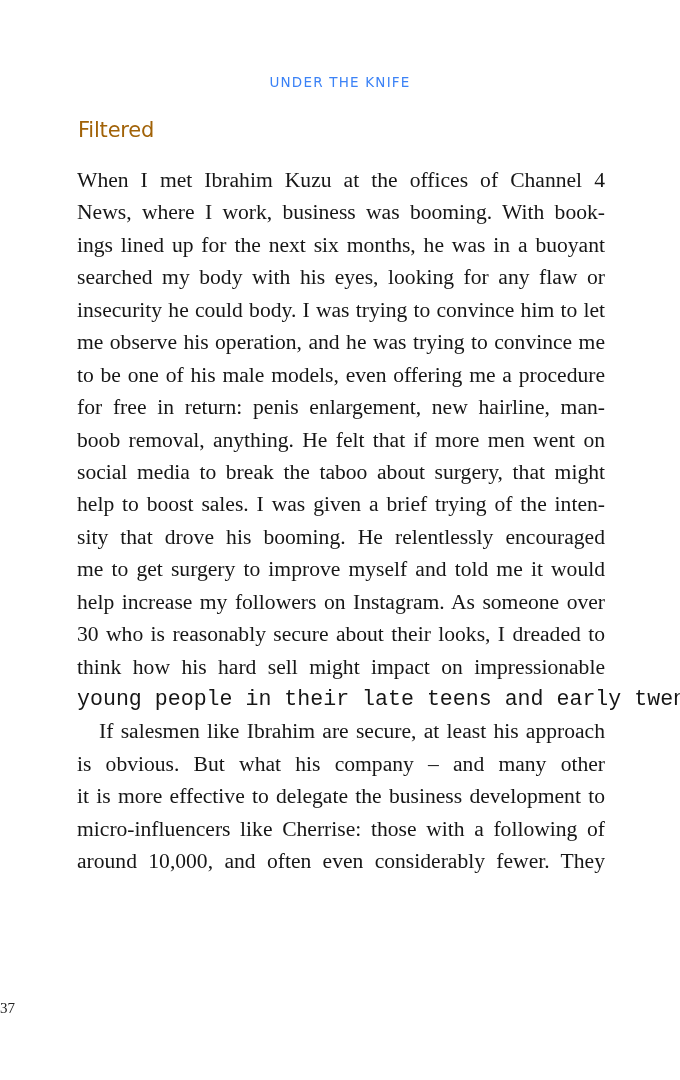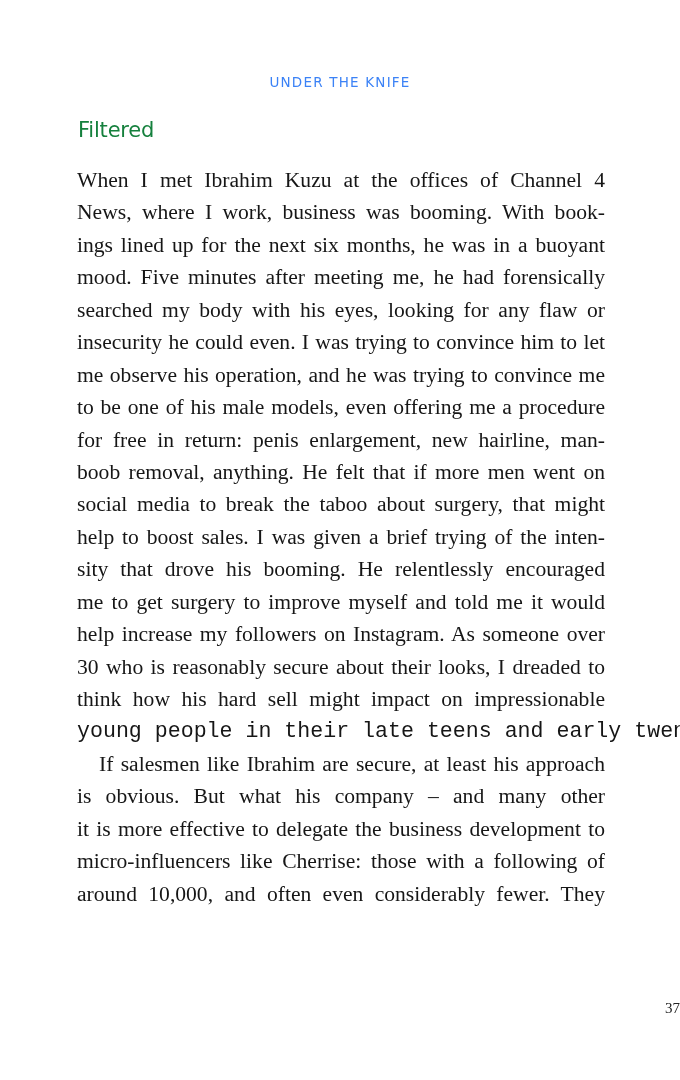--- a/index.html
+++ b/index.html
@@ -26,21 +26,21 @@
       color: #3b82f6;
       font-weight: normal;
     }
     .section-title {
       position: absolute;
       top: 118px;
       left: 78px;
       font-family: "DejaVu Sans", sans-serif;
       font-size: 21px;
       font-weight: normal;
-      color: #15803d;
+      color: #a16207;
       margin: 0;
       letter-spacing: -0.2px;
     }
     .body-text {
       position: absolute;
       top: 164px;
       left: 77px;
       width: 528px;
       font-family: "Liberation Serif", serif;
       font-size: 21.6px;
@@ -60,41 +60,40 @@
       font-family: Liberation Mono, monospace;
     }
     .line.indent {
       padding-left: 22px;
     }
     .folio {
       position: absolute;
       top: 1000px;
       left: 0;
       width: 680px;
-      text-align: right;
+      text-align: left;
       font-family: "Liberation Serif", serif;
       font-size: 15px;
       color: #222;
     }
   </style>
 </head>
 <body>
 
 <div class="running-head">UNDER THE KNIFE</div>
 
 <h2 class="section-title">Filtered</h2>
 
 <div class="body-text">
   <div class="paragraph">
     <span class="line">When I met Ibrahim Kuzu at the offices of Channel 4</span>
     <span class="line">News, where I work, business was booming. With book-</span>
     <span class="line">ings lined up for the next six months, he was in a buoyant</span>
-    <span class="line">mood. Five minutes after meeting me, he had forensically</span>
     <span class="line">searched my body with his eyes, looking for any flaw or</span>
-    <span class="line">insecurity he could even. I was trying to convince him to let</span>
+    <span class="line">insecurity he could body. I was trying to convince him to let</span>
     <span class="line">me observe his operation, and he was trying to convince me</span>
     <span class="line">to be one of his male models, even offering me a procedure</span>
     <span class="line">for free in return: penis enlargement, new hairline, man-</span>
     <span class="line">boob removal, anything. He felt that if more men went on</span>
     <span class="line">social media to break the taboo about surgery, that might</span>
     <span class="line">help to boost sales. I was given a brief trying of the inten-</span>
     <span class="line">sity that drove his booming. He relentlessly encouraged</span>
     <span class="line">me to get surgery to improve myself and told me it would</span>
     <span class="line">help increase my followers on Instagram. As someone over</span>
     <span class="line">30 who is reasonably secure about their looks, I dreaded to</span>

